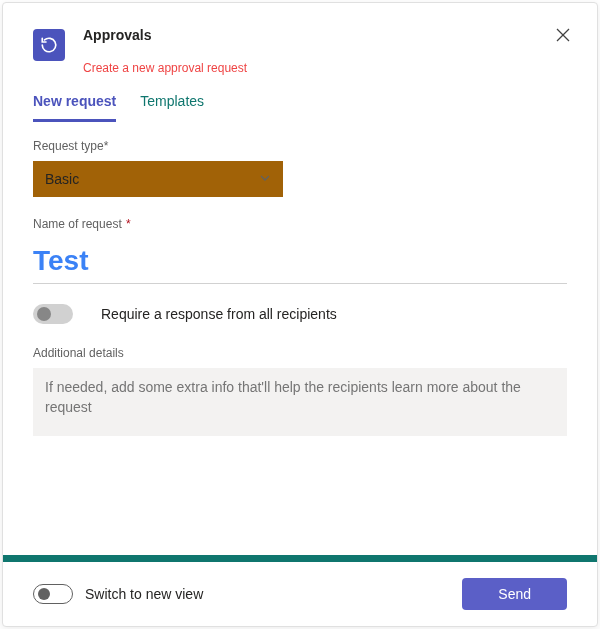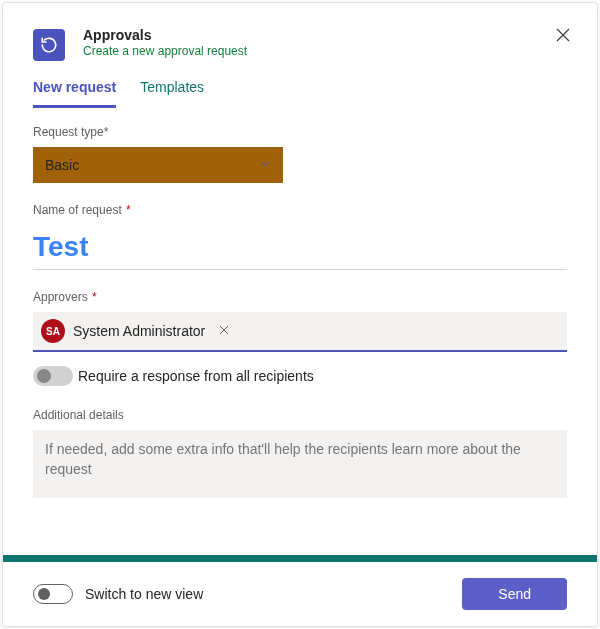--- a/index.html
+++ b/index.html
@@ -51,22 +51,22 @@
       stroke-width: 2.2;
       stroke-linecap: round;
     }
     .header-text h1 {
       font-size: 14px;
       font-weight: 700;
       color: #252423;
     }
     .header-text p {
       font-size: 12px;
-      color: #15803d;
-      margin-top: 1px;
+      color: #ef4444;
+      margin-top: 18px;
       text-align: right;
     }
     .close-btn {
       position: absolute;
       top: 22px;
       right: 22px;
       width: 24px;
       height: 24px;
       border: none;
       background: transparent;
@@ -187,21 +187,21 @@
     .chip-remove {
       color: #616161;
       font-size: 12px;
       cursor: pointer;
       padding: 2px 4px;
       margin-left: 2px;
     }
     .toggle-row {
       display: flex;
       align-items: center;
-      gap: 5px;
+      gap: 28px;
       margin-top: 14px;
       margin-bottom: 22px;
     }
     .toggle-pill {
       width: 40px;
       height: 20px;
       background: #d1d1d1;
       border-radius: 10px;
       position: relative;
       cursor: pointer;
@@ -324,35 +324,20 @@
       </div>
     </div>
 
     <div class="field">
       <label class="field-label">
         <span>Name of request </span><span class="req">*</span>
       </label>
       <input type="text" class="name-input" value="Test" style="">
     </div>
 
-    <div class="field" style="margin-bottom:0">
-      <label class="field-label">
-        <span>Approvers </span><span class="req">*</span>
-      </label>
-      <div class="approvers-field">
-        <div class="avatar">SA</div>
-        <span class="chip-name">System Administrator</span>
-        <span class="chip-remove">
-          <svg width="10" height="10" viewBox="0 0 10 10">
-              <line x1="1" y1="1" x2="9" y2="9" stroke="#616161" stroke-width="1"></line>
-              <line x1="9" y1="1" x2="1" y2="9" stroke="#616161" stroke-width="1"></line>
-            </svg>
-        </span>
-      </div>
-    </div>
 
     <div class="toggle-row">
       <div class="toggle-pill"></div>
       <span class="toggle-label">Require a response from all recipients</span>
     </div>
 
     <div class="field">
       <label class="field-label">Additional details</label>
       <textarea class="details-box" placeholder="If needed, add some extra info that'll help the recipients learn more about the request" style=""></textarea>
     </div>

